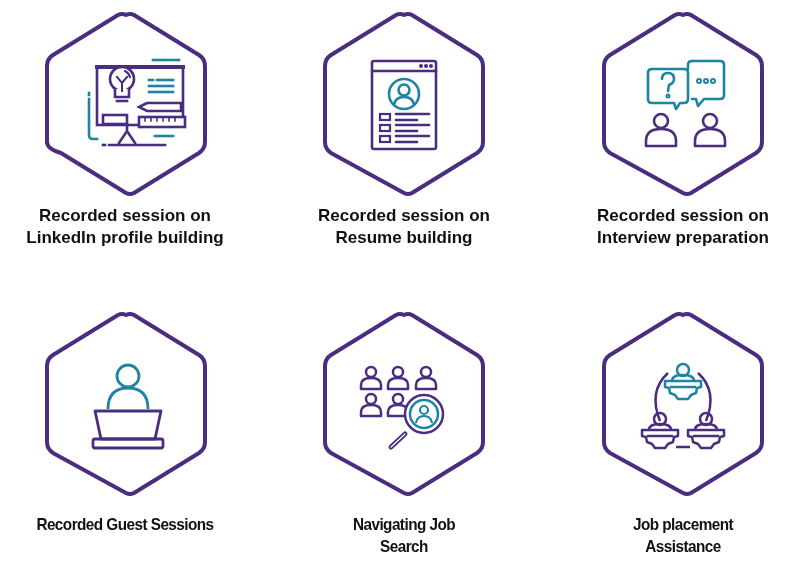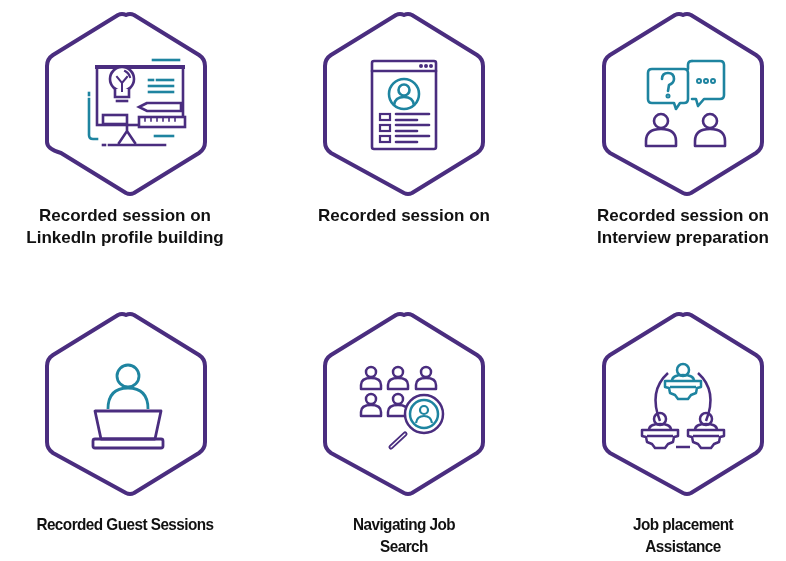--- a/index.html
+++ b/index.html
@@ -88,20 +88,21 @@
         <line x1="75" y1="114" x2="108" y2="114" stroke="#4a2d7f"></line>
         <line x1="75" y1="120" x2="96" y2="120" stroke="#4a2d7f"></line>
         <rect x="59" y="125" width="10" height="6" stroke="#4a2d7f" stroke-width="2.2"></rect>
         <line x1="75" y1="125" x2="108" y2="125" stroke="#4a2d7f"></line>
         <line x1="75" y1="131" x2="96" y2="131" stroke="#4a2d7f"></line>
       </g>
     </svg>
   </div>
   <div class="label" style="left:254px; top:205px;">
     <span>Recorded session on</span>
+    <span>Resume building</span>
   </div>
 </div>
 
 <div>
   <div class="hex" style="left:600px; top:11px;">
     <svg viewBox="0 0 166 186">
       <path d="M83 4 Q87 2 91 4 L156 44 Q162 48 162 55 L162 131 Q162 138 156 142 L91 182 Q87 184 83 182 L10 142 Q4 138 4 131 L4 55 Q4 48 10 44 L75 4 Q79 2 83 4 Z" fill="none" stroke="#4a2d7f" stroke-width="4" stroke-linejoin="round"></path>
       <g fill="none" stroke-width="2.6" stroke-linejoin="round" stroke-linecap="round">
 
         <path d="M92 50 L120 50 Q124 50 124 54 L124 84 Q124 88 120 88 L104 88 L98 95 L96 88 L92 88" stroke="#1e84a0" fill="#fff"></path>

